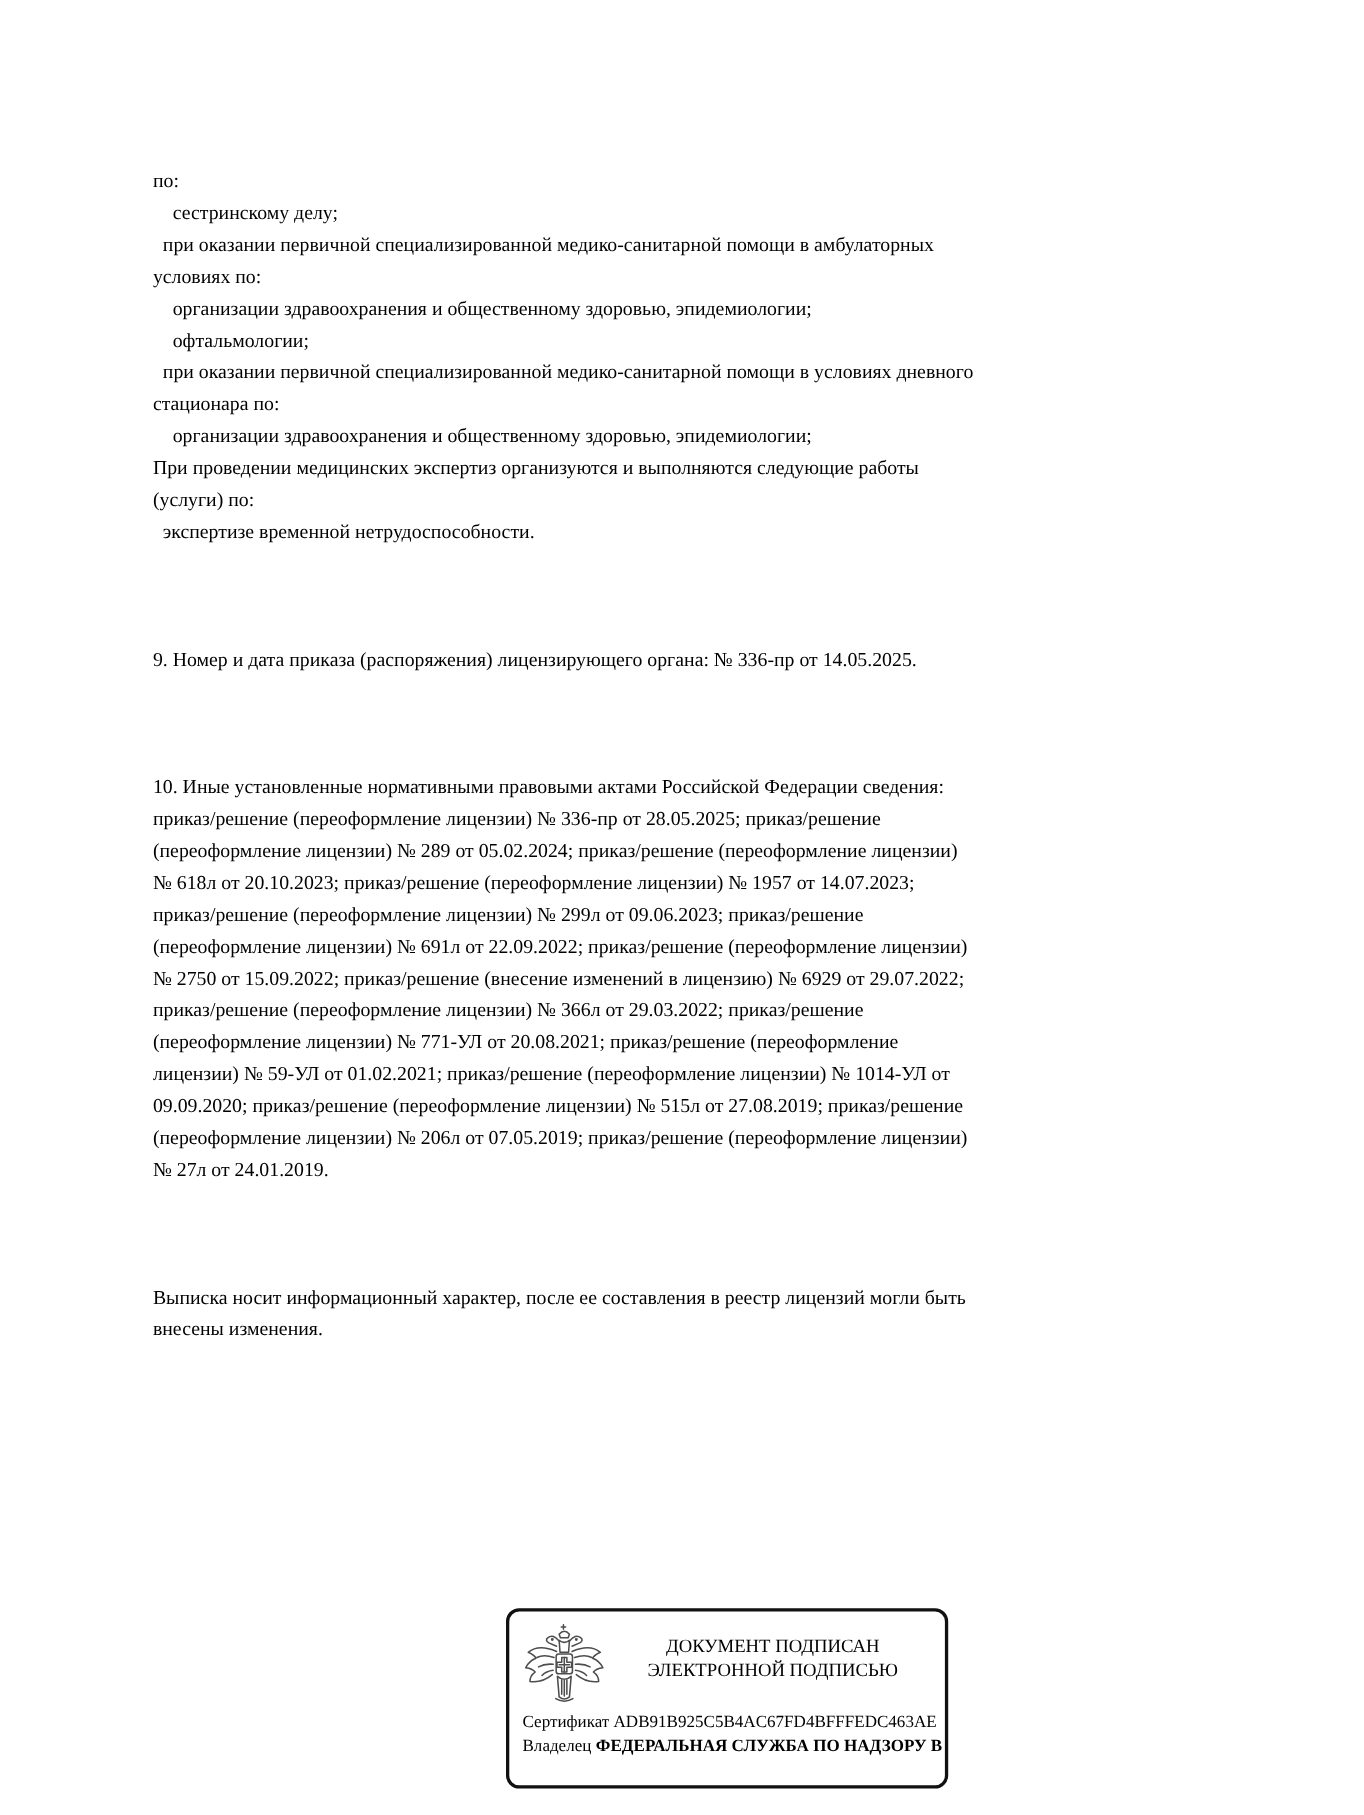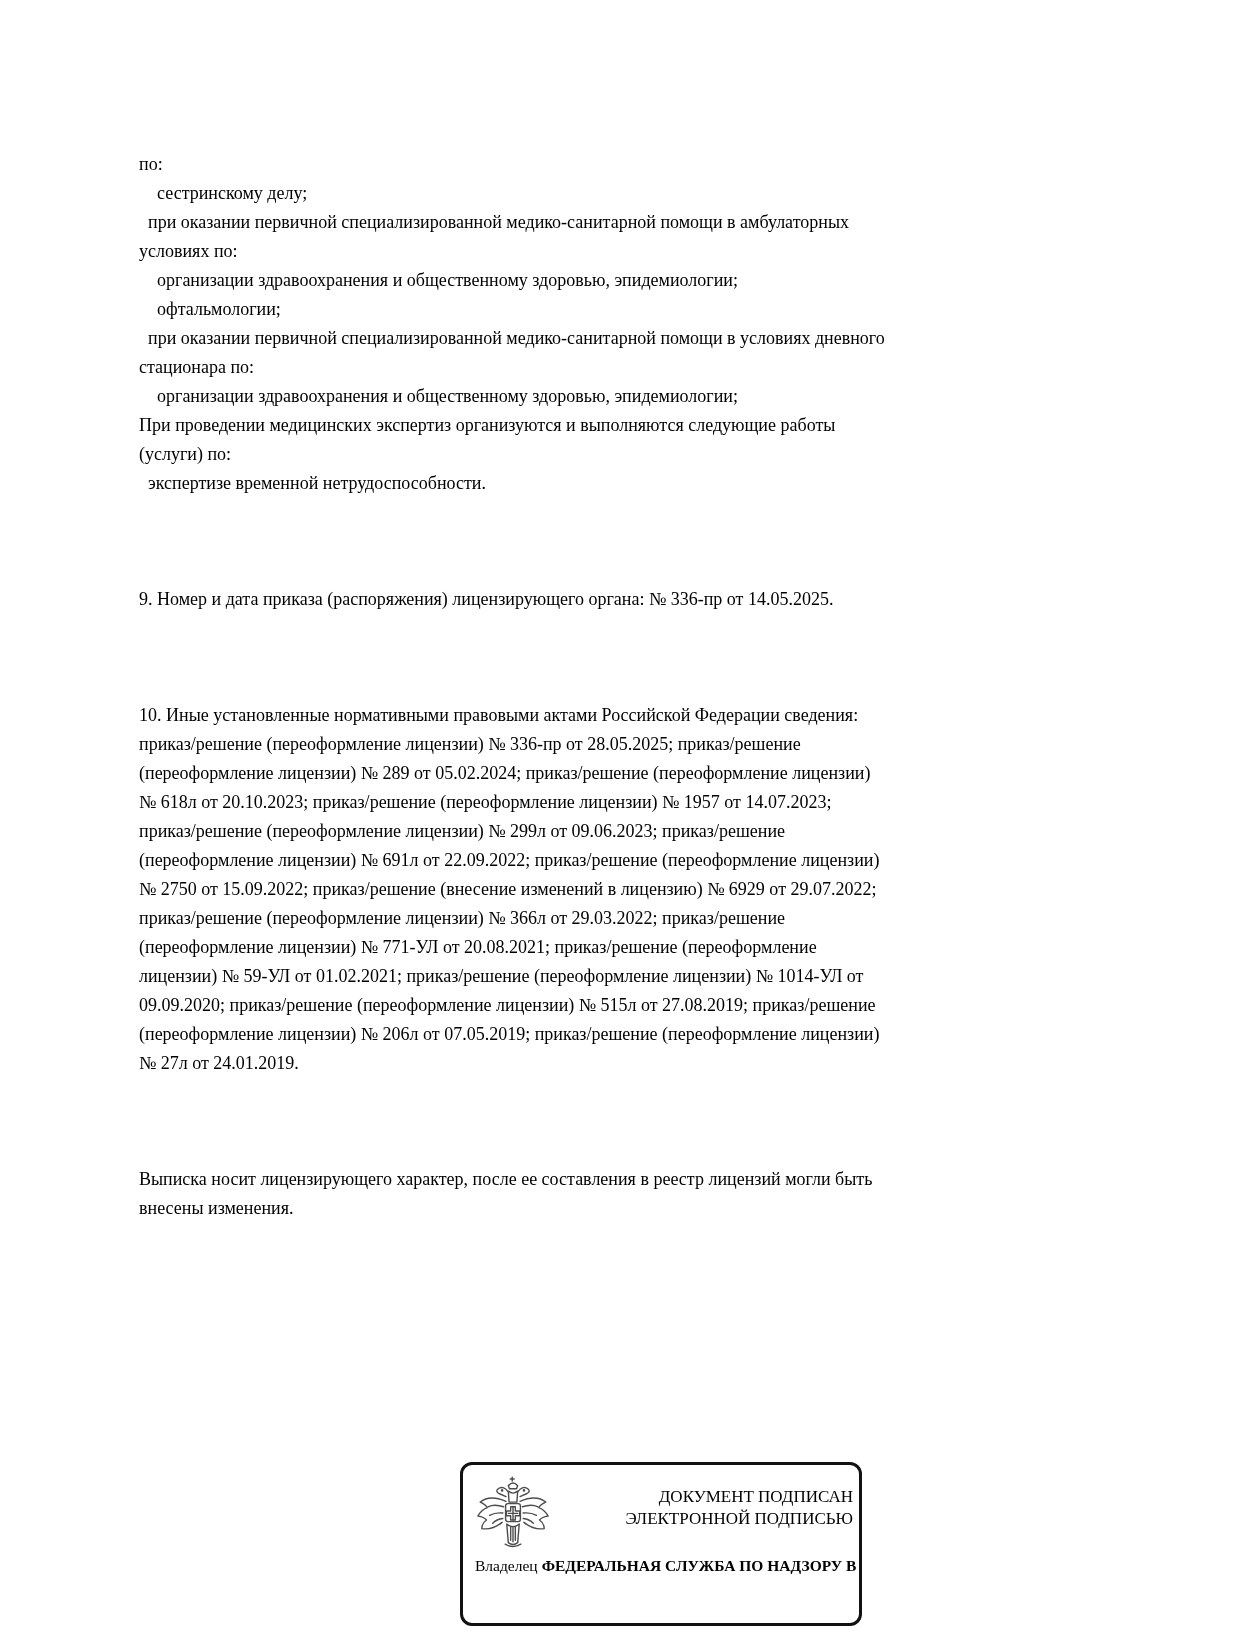--- a/index.html
+++ b/index.html
@@ -48,21 +48,21 @@
     padding: 9px 6px 0 11px;
     box-sizing: border-box;
   }
   .stamp-emblem {
     width: 78px;
     height: 78px;
     flex: 0 0 auto;
   }
   .stamp-title {
     flex: 1 1 auto;
-    text-align: right;
+    text-align: center;
     font-size: 17px;
     line-height: 22px;
     padding-top: 12px;
     white-space: pre;
   }
   .stamp-lines {
     padding-left: 12px;
     font-size: 15.5px;
     line-height: 22px;
   }
@@ -101,21 +101,21 @@
 № 618л от 20.10.2023; приказ/решение (переоформление лицензии) № 1957 от 14.07.2023;
 приказ/решение (переоформление лицензии) № 299л от 09.06.2023; приказ/решение
 (переоформление лицензии) № 691л от 22.09.2022; приказ/решение (переоформление лицензии)
 № 2750 от 15.09.2022; приказ/решение (внесение изменений в лицензию) № 6929 от 29.07.2022;
 приказ/решение (переоформление лицензии) № 366л от 29.03.2022; приказ/решение
 (переоформление лицензии) № 771-УЛ от 20.08.2021; приказ/решение (переоформление
 лицензии) № 59-УЛ от 01.02.2021; приказ/решение (переоформление лицензии) № 1014-УЛ от
 09.09.2020; приказ/решение (переоформление лицензии) № 515л от 27.08.2019; приказ/решение
 (переоформление лицензии) № 206л от 07.05.2019; приказ/решение (переоформление лицензии)
 № 27л от 24.01.2019.</p>
-  <p>Выписка носит лицензирующего характер, после ее составления в реестр лицензий могли быть
+  <p>Выписка носит информационный характер, после ее составления в реестр лицензий могли быть
 внесены изменения.</p>
 </div>
 
 <div class="stamp">
   <div class="stamp-top">
     <svg class="stamp-emblem" viewBox="0 0 100 96" fill="none" stroke="#4d4d4d" stroke-width="1.8" stroke-linecap="round" stroke-linejoin="round">
 
       <path d="M49 2 v5 M46.5 4.5 h5"></path>
       <path d="M44 13 q6 -7 12 0 l-1.5 4 h-9 z"></path>
 
@@ -137,15 +137,16 @@
       <path d="M50 40 v17 M44 48.5 h12"></path>
 
       <path d="M42 62 Q50 69 58 62 L56 86 Q50 91 44 86 Z"></path>
       <path d="M47 66 v17 M50 67 v18 M53 66 v17"></path>
       <path d="M40 88 q10 6 20 0"></path>
     </svg>
     <div class="stamp-title">ДОКУМЕНТ ПОДПИСАН
 ЭЛЕКТРОННОЙ ПОДПИСЬЮ</div>
   </div>
   <div class="stamp-lines">
+    <div class="stamp-line">Сертификат ADB91B925C5B4AC67FD4BFFFEDC463AE</div>
     <div class="stamp-line"><span class="lbl">Владелец</span><span class="owner-val">ФЕДЕРАЛЬНАЯ СЛУЖБА ПО НАДЗОРУ В СФЕРЕ</span></div>
   </div>
 </div>
 
 </body></html>

